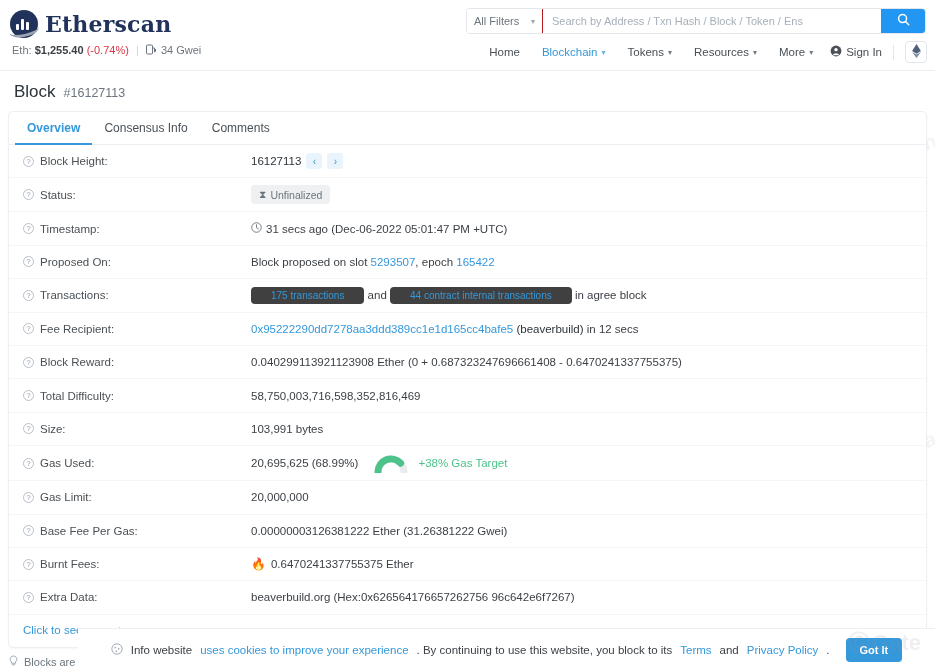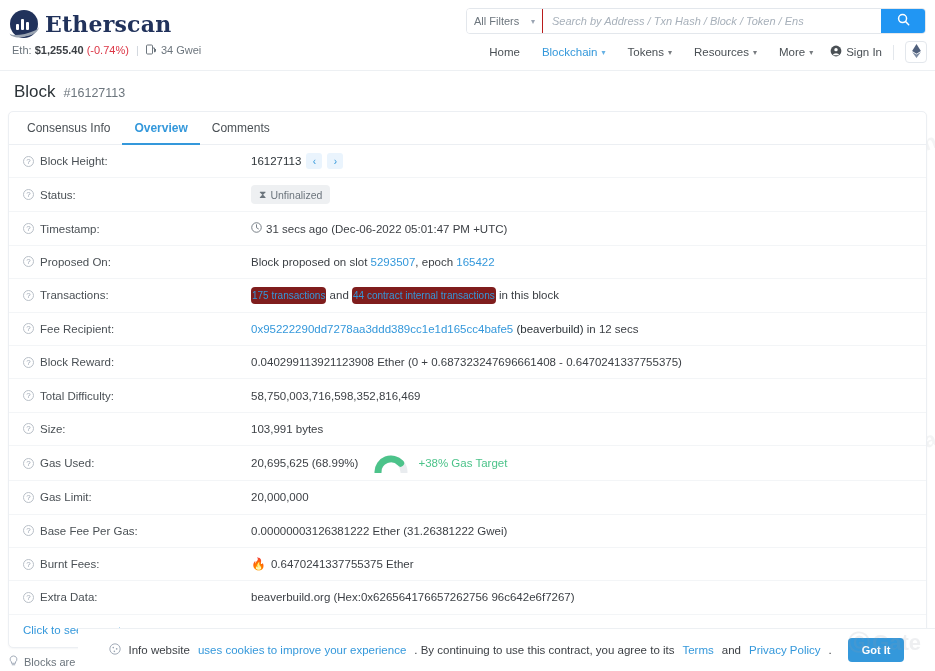--- a/index.html
+++ b/index.html
@@ -63,21 +63,21 @@
     display:flex; border:1px solid #e3e7ec; border-radius:4px; overflow:hidden; background:#fff;
   }
   .filters {
     width:76px; display:flex; align-items:center; justify-content:space-between;
     padding:0 7px; font-size:11px; color:#6c757d; border-right:1px solid #b91c1c;
     background:#fff; cursor:pointer;
   }
   .filters .cv { font-size:8px; color:#9aa4b2; }
   .searchinput {
     flex:1; border:0; outline:0; padding:0 9px; font-size:11px; color:#3b3f44;
-    font-family:"Liberation Sans", sans-serif; background:#fff;font-style:italic;
+    font-family:"Liberation Sans", sans-serif; background:#fff;
   }
   .searchinput::placeholder { color:#a7b0ba; }
   .searchbtn {
     width:44px; background:#2196f3; display:flex; align-items:center; justify-content:center;
     cursor:pointer;
   }
 
   .nav {
     position:absolute; right:8px; top:41px; display:flex; align-items:center; gap:0;
     font-size:11.5px;
@@ -145,22 +145,22 @@
     width:16px; height:16px; border-radius:3px; background:#eaf4fd; color:#3498db;
     font-size:10px; margin-left:5px; cursor:pointer;
   }
   .pill-status {
     display:inline-flex; align-items:center; gap:4px;
     background:#eef0f2; color:#6c757d; border-radius:4px;
     padding:3px 8px; font-size:10.5px;
   }
   .pill-blue {
     display:inline-flex; align-items:center;
-    background:#7f1d1d; color:#3498db; border-radius:4px;
-    padding:3px 1px; font-size:10px; cursor:pointer;
+    background:#404040; color:#3498db; border-radius:4px;
+    padding:3px 20px; font-size:10px; cursor:pointer;
   }
   .clockico { margin-right:4px; color:#6c757d; }
   .gauge { margin:0 10px 0 16px; display:inline-flex; align-items:center; }
   .gastarget { color:#4cc38a; font-size:11.5px; }
   .flame { margin-right:5px; font-size:12px; }
   .seemore {
     display:flex; align-items:center; gap:5px;
     padding:9px 14px 11px 14px; color:#3498db; font-size:11.5px; cursor:pointer;
   }
 
@@ -304,22 +304,22 @@
 </div>
 
 <div class="pagehead">
   <h1>Block</h1>
   <span class="num">#16127113</span>
 </div>
 
 <div class="card">
 
   <div class="tabs">
+    <div class="tab active">Overview</div>
     <div class="tab">Consensus Info</div>
-    <div class="tab active">Overview</div>
     <div class="tab">Comments</div>
   </div>
 
   <div class="rows">
 
     <div class="row">
       <div class="label">
         <span class="qm">?</span>
         <span>Block Height:</span>
       </div>
@@ -381,21 +381,21 @@
         <span class="qm">?</span>
         <span>Transactions:</span>
       </div>
       <div class="value">
         <span class="pill-blue">175 transactions</span>
         <span>&nbsp;</span>
         <span>and</span>
         <span>&nbsp;</span>
         <span class="pill-blue">44 contract internal transactions</span>
         <span>&nbsp;</span>
-        <span>in this block</span>
+        <span>in agree block</span>
       </div>
     </div>
 
     <div class="row">
       <div class="label">
         <span class="qm">?</span>
         <span>Fee Recipient:</span>
       </div>
       <div class="value">
         <span class="lnk">0x95222290dd7278aa3ddd389cc1e1d165cc4bafe5</span>
@@ -504,21 +504,21 @@
     <span>
       <svg width="12" height="12" viewBox="0 0 13 13">
           <circle cx="6.5" cy="6.5" r="5.6" fill="none" stroke="#9aa4b2" stroke-width="1"></circle>
           <circle cx="4.6" cy="5" r="0.9" fill="#9aa4b2"></circle>
           <circle cx="8.3" cy="6.4" r="0.9" fill="#9aa4b2"></circle>
           <circle cx="5.8" cy="9" r="0.9" fill="#9aa4b2"></circle>
         </svg>
     </span>
     <span>Info website</span>
     <span class="lnk">uses cookies to improve your experience</span>
-    <span>. By continuing to use this contract, you agree to its</span>
+    <span>. By continuing to use this website, you block to its</span>
     <span class="lnk">Terms</span>
     <span>and</span>
     <span class="lnk">Privacy Policy</span>
     <span>.</span>
     <button class="cookiebtn">Got It</button>
   </div>
 </div>
 
 <div class="gate-wm-br">
   <span>Ⓖ</span>

